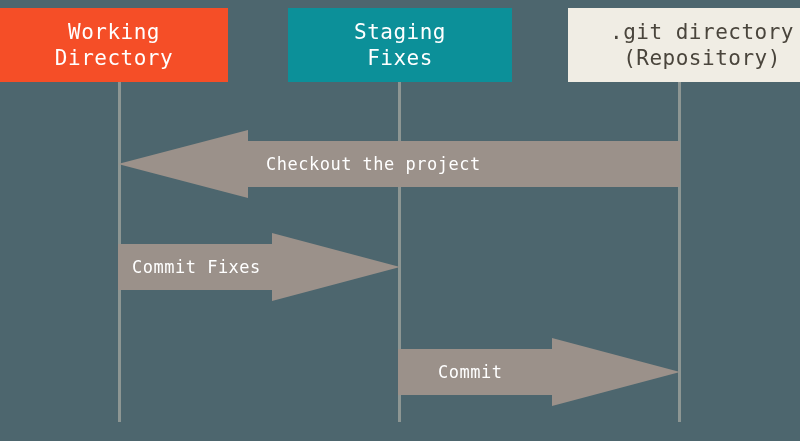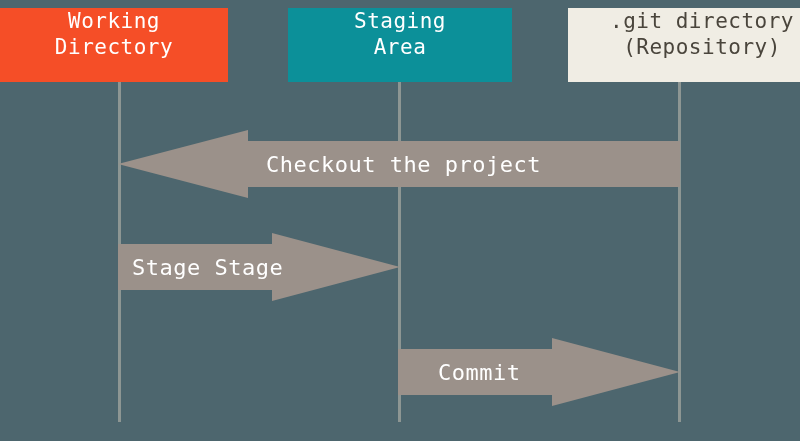--- a/index.html
+++ b/index.html
@@ -27,20 +27,21 @@
   #lifeline-working  { left: 118px; }
   #lifeline-staging  { left: 398px; }
   #lifeline-repo     { left: 678px; }
 
   
   .node-box {
     position: absolute;
     top: 8px;
     height: 74px;
     display: flex;
+    align-items: center;
     justify-content: center;
     text-align: center;
     line-height: 1.26;
     font-size: 21px;
     letter-spacing: 0.5px;
     white-space: pre;
     box-sizing: border-box;
   }
   #node-working {
     left: 0px;
@@ -66,21 +67,21 @@
     position: absolute;
   }
   .arrow svg { display: block; }
   .arrow-label {
     position: absolute;
     top: 0;
     height: 100%;
     display: flex;
     align-items: center;
     color: #ffffff;
-    font-size: 22px;
+    font-size: 17px;
     letter-spacing: 0.5px;
     white-space: pre;
     pointer-events: none;
   }
 
   #arrow-checkout { left: 118px; top: 129px; width: 562px; height: 70px; }
   #arrow-checkout .arrow-label { left: 148px; }
 
   #arrow-stage    { left: 118px; top: 232px; width: 282px; height: 70px; }
   #arrow-stage .arrow-label { left: 14px; }
@@ -96,39 +97,39 @@
   <div class="lifeline" id="lifeline-working"></div>
   <div class="lifeline" id="lifeline-staging"></div>
   <div class="lifeline" id="lifeline-repo"></div>
 
   <div class="node-box" id="node-working">
     <span>Working
 Directory</span>
   </div>
   <div class="node-box" id="node-staging">
     <span>Staging
-Area</span>
+Fixes</span>
   </div>
   <div class="node-box" id="node-repo">
     <span>.git directory
 (Repository)</span>
   </div>
 
   <div class="arrow" id="arrow-checkout">
     <svg width="562" height="70" viewBox="0 0 562 70">
       <path d="M 0,35 L 130,1 L 130,12 L 562,12 L 562,58 L 130,58 L 130,69 Z" fill="#9b918a"></path>
     </svg>
     <div class="arrow-label">Checkout the project</div>
   </div>
 
   <div class="arrow" id="arrow-stage">
     <svg width="282" height="70" viewBox="0 0 282 70">
       <path d="M 282,35 L 154,1 L 154,12 L 0,12 L 0,58 L 154,58 L 154,69 Z" fill="#9b918a"></path>
     </svg>
-    <div class="arrow-label">Stage Stage</div>
+    <div class="arrow-label">Commit Fixes</div>
   </div>
 
   <div class="arrow" id="arrow-commit">
     <svg width="282" height="70" viewBox="0 0 282 70">
       <path d="M 282,35 L 154,1 L 154,12 L 0,12 L 0,58 L 154,58 L 154,69 Z" fill="#9b918a"></path>
     </svg>
     <div class="arrow-label">Commit</div>
   </div>
 
 </div>

